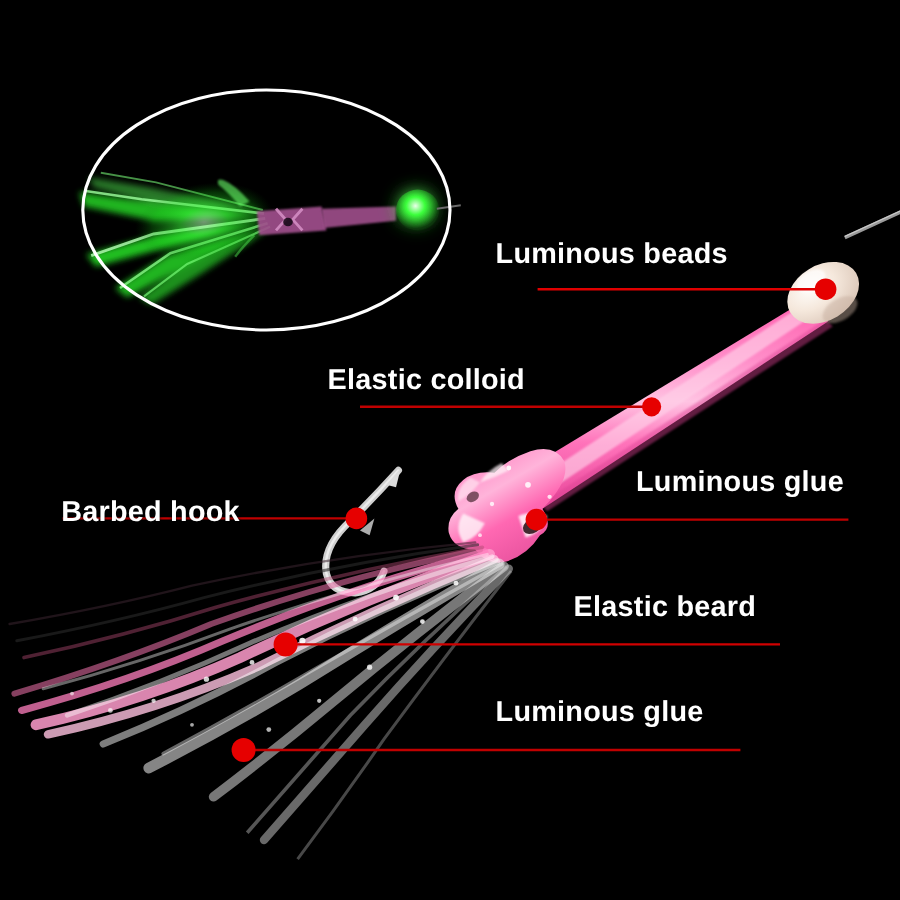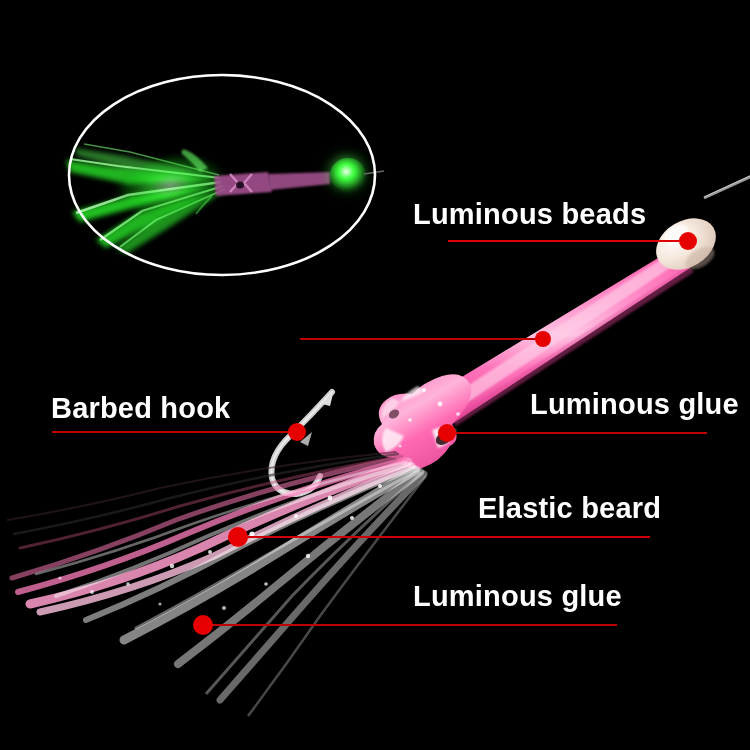--- a/index.html
+++ b/index.html
@@ -20,28 +20,28 @@
     left: 0;
     top: 0;
     width: 750px;
     height: 750px;
   }
   .callout-label {
     position: absolute;
     color: #ffffff;
     font-family: "Liberation Sans", sans-serif;
     font-weight: bold;
-    font-size: 29px;
+    font-size: 24px;
     letter-spacing: 0.2px;
     white-space: nowrap;
     text-shadow: 0 0 3px rgba(0,0,0,0.9);
   }
   .lbl-luminous-beads { left: 413px; top: 198px; }
   .lbl-elastic-colloid { left: 273px; top: 303px; }
-  .lbl-barbed-hook { left: 51px; top: 392px; }
+  .lbl-barbed-hook { left: 51px; top: 413px; }
   .lbl-luminous-glue-top { left: 530px; top: 388px; }
   .lbl-bionic-beard { left: 478px; top: 492px; }
   .lbl-luminous-glue-bottom { left: 413px; top: 580px; }
 </style>
 </head>
 <body>
 
 <div id="stage">
 
   <svg id="artwork" viewBox="0 0 750 750">
@@ -222,20 +222,21 @@
       <line x1="238" y1="537" x2="650" y2="537" stroke="#d00000" stroke-width="2"></line>
       <circle cx="238" cy="537" r="10" fill="#e60000"></circle>
 
       <line x1="203" y1="625" x2="617" y2="625" stroke="#c00000" stroke-width="2"></line>
       <circle cx="203" cy="625" r="10" fill="#e60000"></circle>
     </g>
   </svg>
 
   <div class="callout-label lbl-luminous-beads">Luminous beads</div>
 
+  <div class="callout-label lbl-elastic-colloid">Elastic colloid</div>
 
   <div class="callout-label lbl-barbed-hook">Barbed hook</div>
 
   <div class="callout-label lbl-luminous-glue-top">Luminous glue</div>
 
   <div class="callout-label lbl-bionic-beard">Elastic beard</div>
 
   <div class="callout-label lbl-luminous-glue-bottom">Luminous glue</div>
 
 </div>

